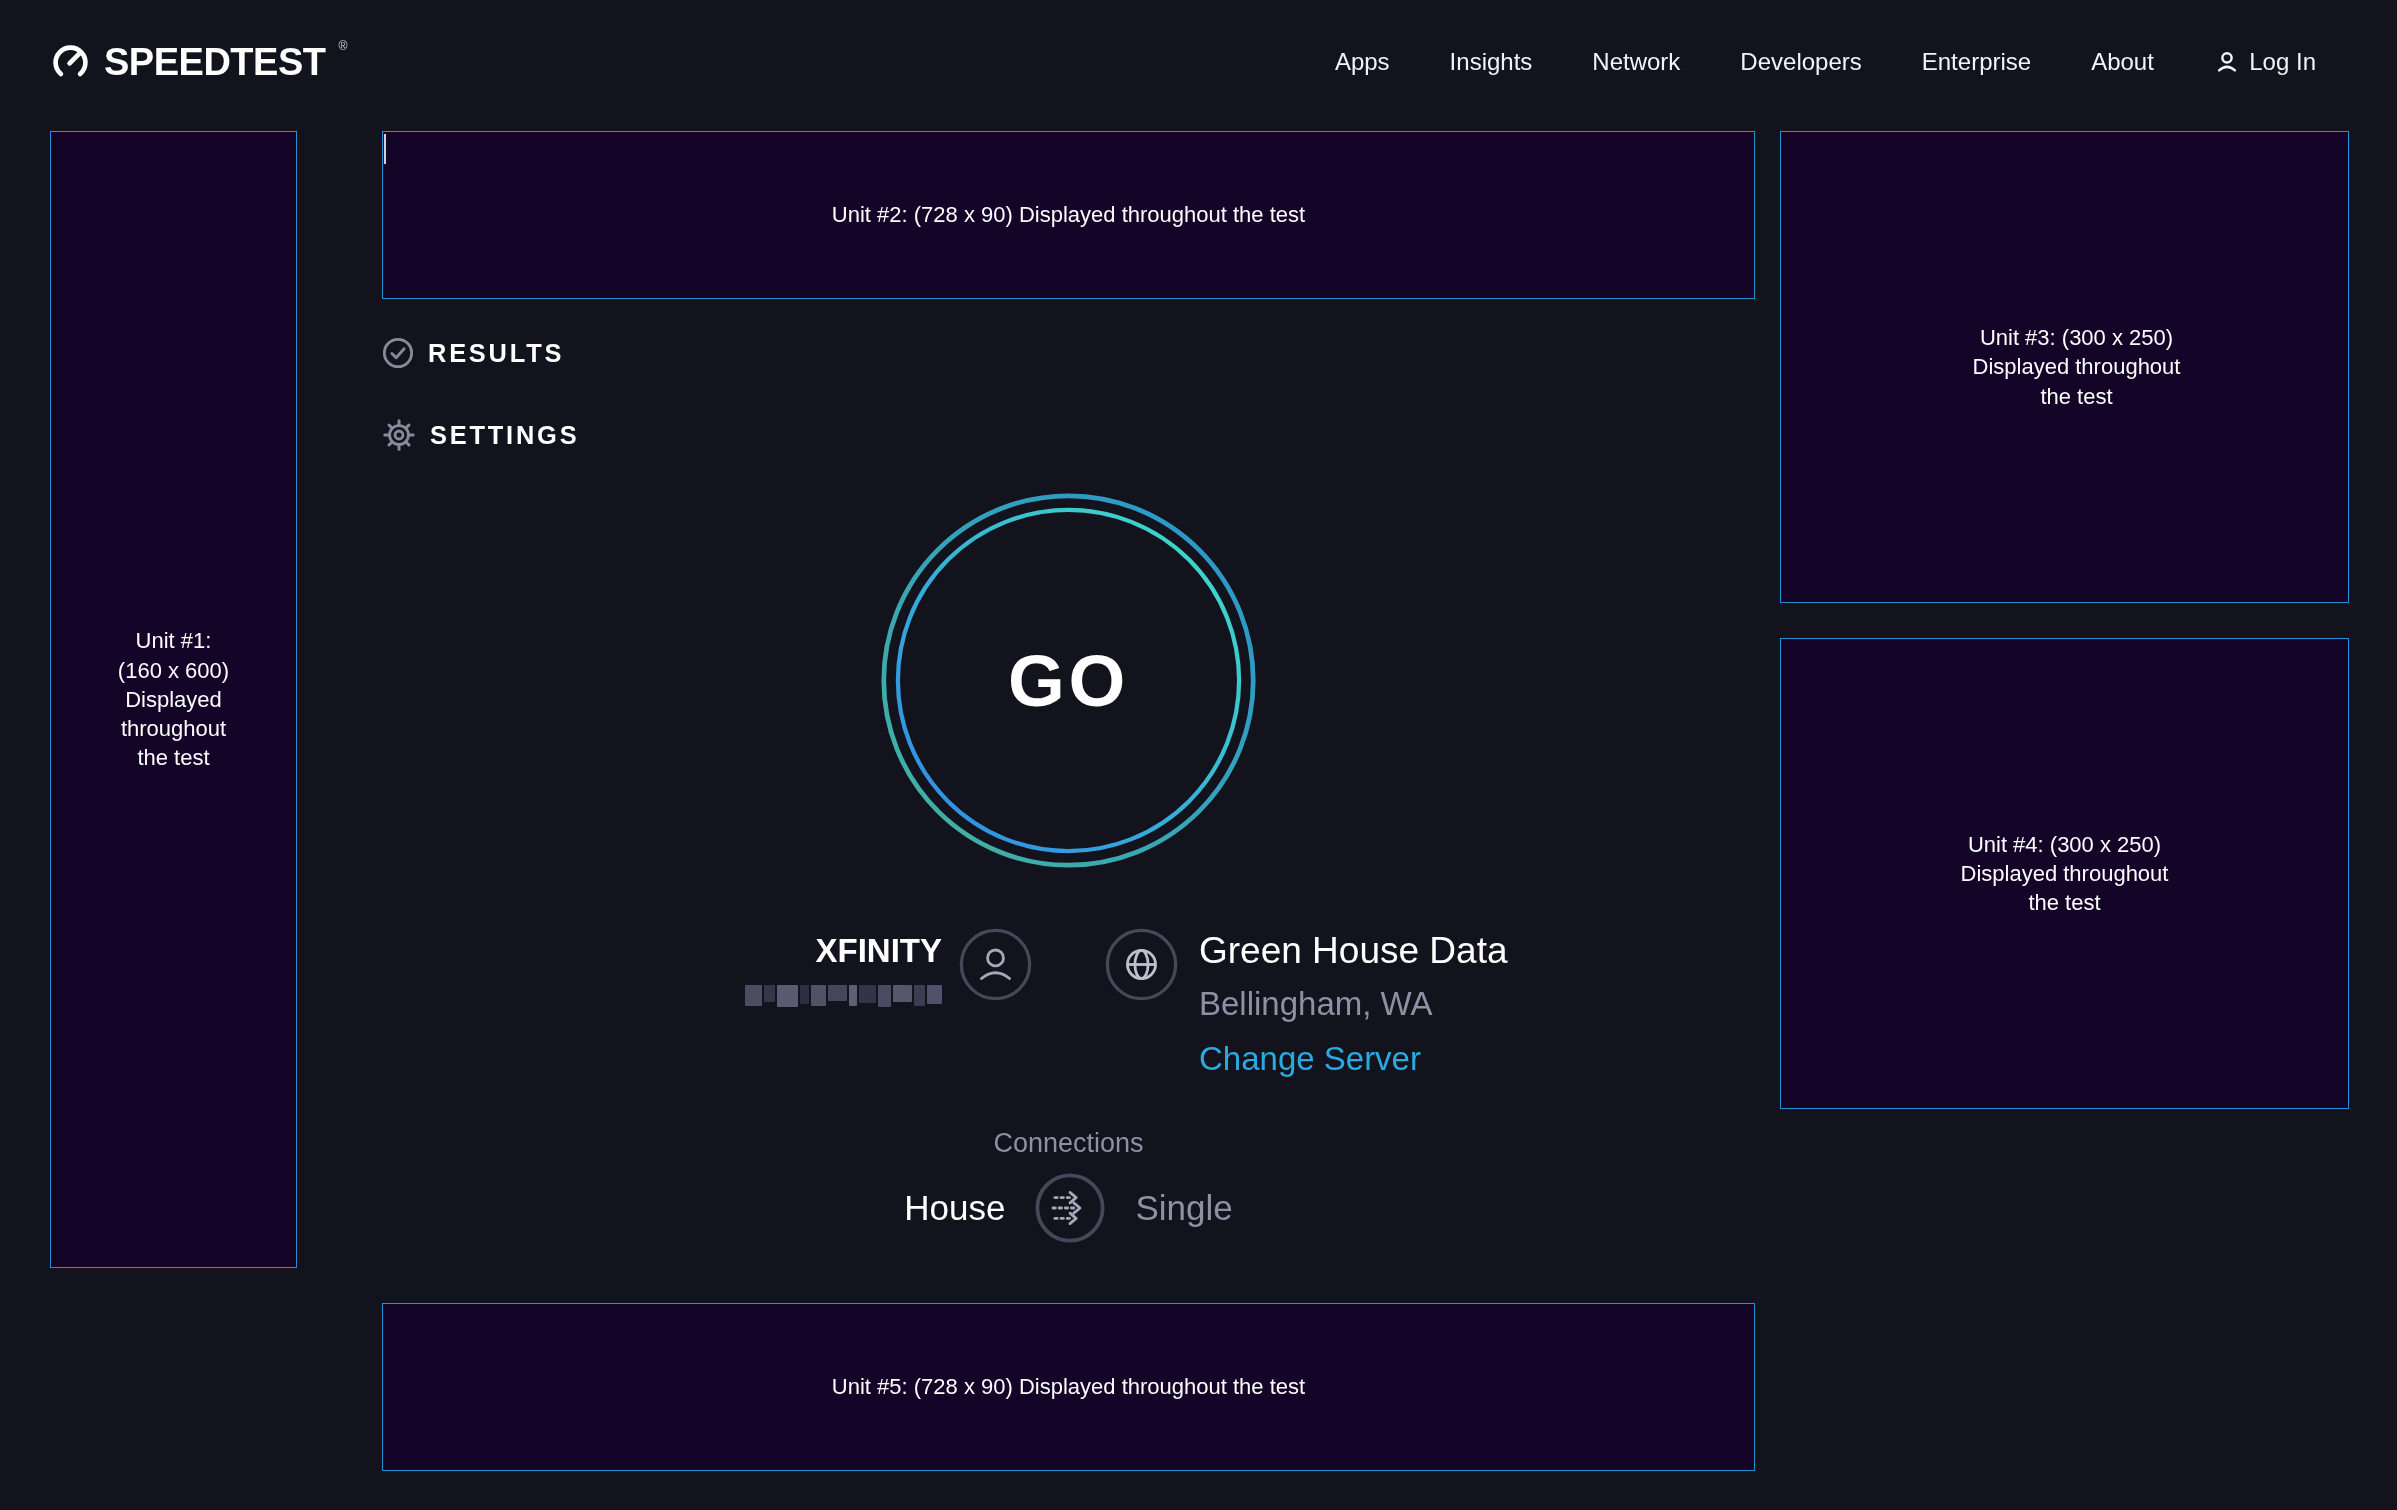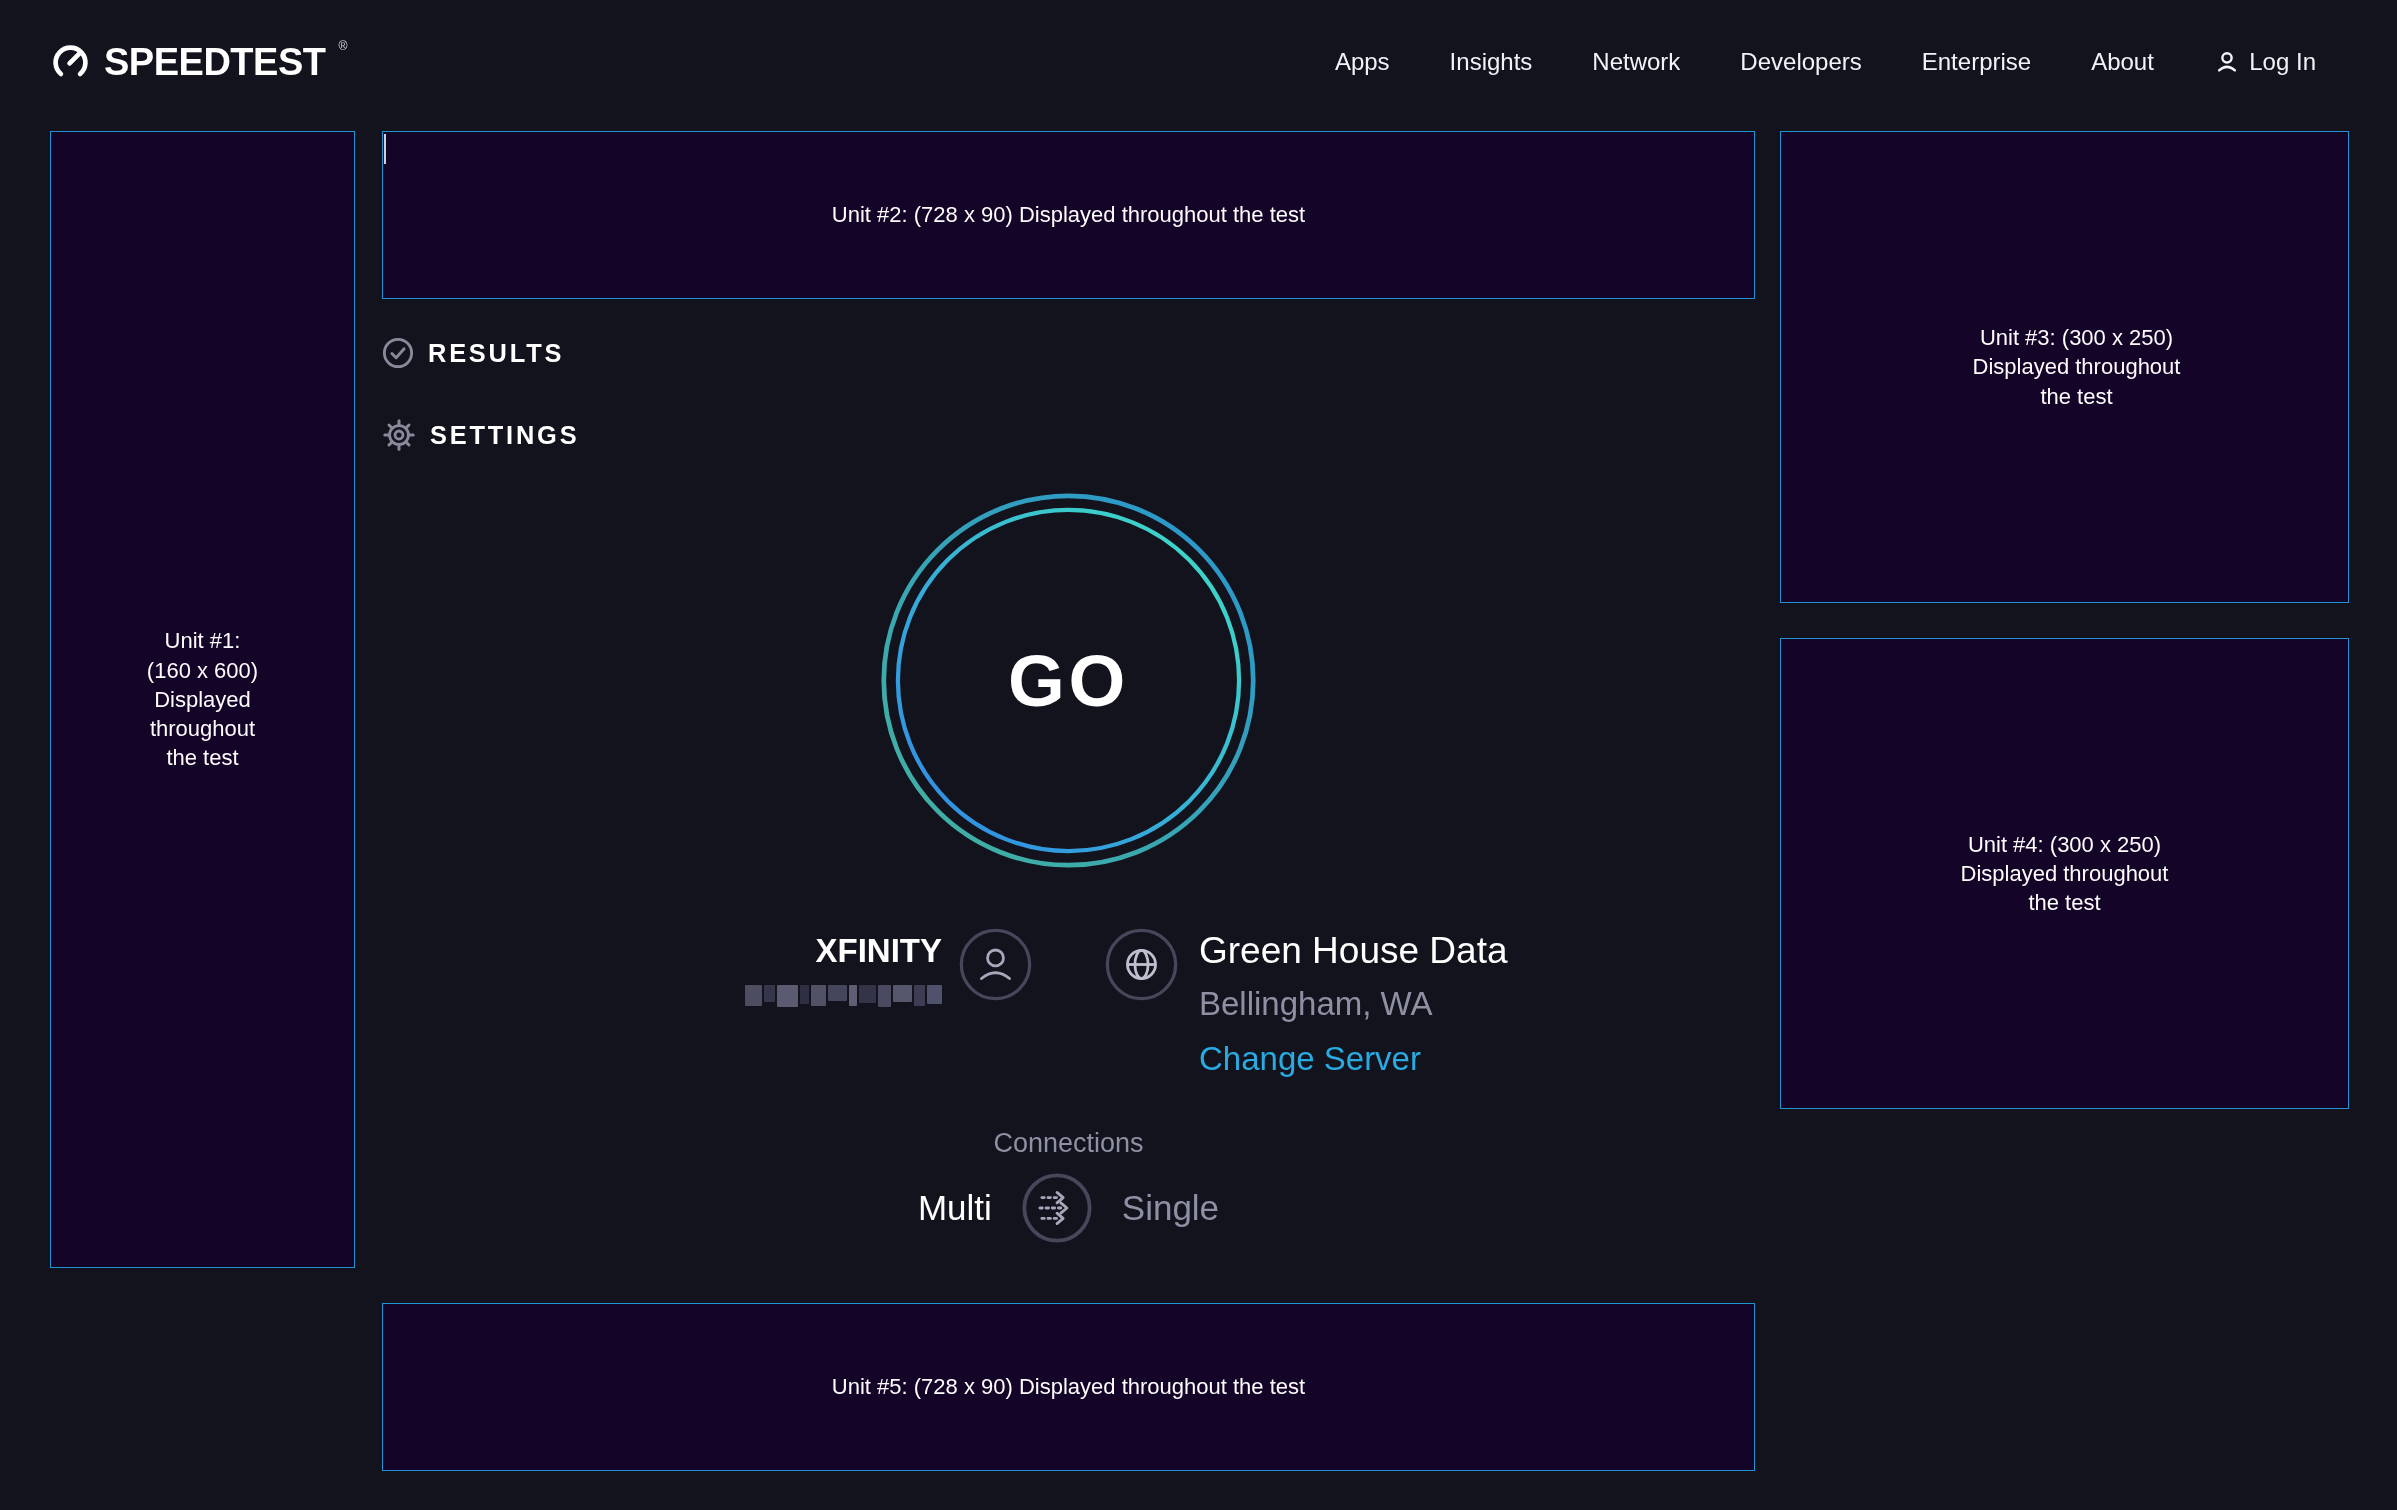--- a/index.html
+++ b/index.html
@@ -17,21 +17,21 @@
   .logo{display:flex;align-items:flex-start;gap:13px;cursor:pointer;}
   .logo-text{font-size:38px;font-weight:700;letter-spacing:-0.5px;color:#fff;line-height:41px;}
   .logo sup{font-size:12.2px;opacity:.8;line-height:9.4px;vertical-align:top;}
   .nav{display:flex;align-items:center;gap:60px;}
   .nav-link{font-size:24px;color:var(--nav-text);cursor:pointer;white-space:nowrap;}
   .login{display:flex;align-items:center;gap:9.4px;cursor:pointer;}
 
   
   .ad{position:absolute;background:var(--ad-bg);border:1.9px solid var(--ad-border);display:flex;align-items:center;justify-content:center;text-align:center;}
   .ad-text{font-size:22px;line-height:1.33;color:#fdfdfe;white-space:pre-line;}
-  .ad1{left:50px;top:131px;width:305px;height:1137px;}
+  .ad1{left:50px;top:131px;width:247px;height:1137px;}
   .ad2{left:382px;top:131px;width:1373px;height:168px;}
   .ad3{left:1780px;top:131px;width:569px;height:472px;padding-left:24px;}
   .ad4{left:1780px;top:638px;width:569px;height:471px;}
   .ad5{left:382px;top:1303px;width:1373px;height:168px;}
   .caret{position:absolute;left:0.9px;top:1.9px;width:1.9px;height:30px;background:#cfd0da;}
 
   
   .tabs{position:absolute;left:382px;top:337px;width:1373px;display:flex;justify-content:center;gap:49px;flex-direction:column;}
   .tab{display:flex;align-items:center;gap:14px;cursor:pointer;}
   .tab-label{font-size:25.4px;font-weight:700;letter-spacing:2.8px;color:#fff;}
@@ -212,21 +212,21 @@
     <div class="server-text">
       <div class="server-name">Green House Data</div>
       <div class="server-loc">Bellingham, WA</div>
       <span class="change-server">Change Server</span>
     </div>
   </div>
 </div>
 
 <div class="conn-label">Connections</div>
 <div class="conn-row">
-  <span class="conn-opt conn-active">Multi</span>
+  <span class="conn-opt conn-active">House</span>
   <span class="conn-toggle">
     <svg width="70" height="70" viewBox="0 0 74 74" fill="none">
       <circle cx="37" cy="37" r="34.5" style="stroke:var(--circle-border)" stroke-width="4"></circle>
       <g style="stroke:var(--icon-gray)" stroke-width="3" stroke-linecap="round" stroke-linejoin="round">
         <line x1="21" y1="26" x2="39" y2="26" stroke-dasharray="2.5 4"></line>
         <path d="M37 20.5 L43.5 26 L37 31.5" fill="none"></path>
         <line x1="19" y1="37" x2="43" y2="37" stroke-dasharray="2.5 4"></line>
         <path d="M41 31.5 L47.5 37 L41 42.5" fill="none"></path>
         <line x1="21" y1="48" x2="39" y2="48" stroke-dasharray="2.5 4"></line>
         <path d="M37 42.5 L43.5 48 L37 53.5" fill="none"></path>

